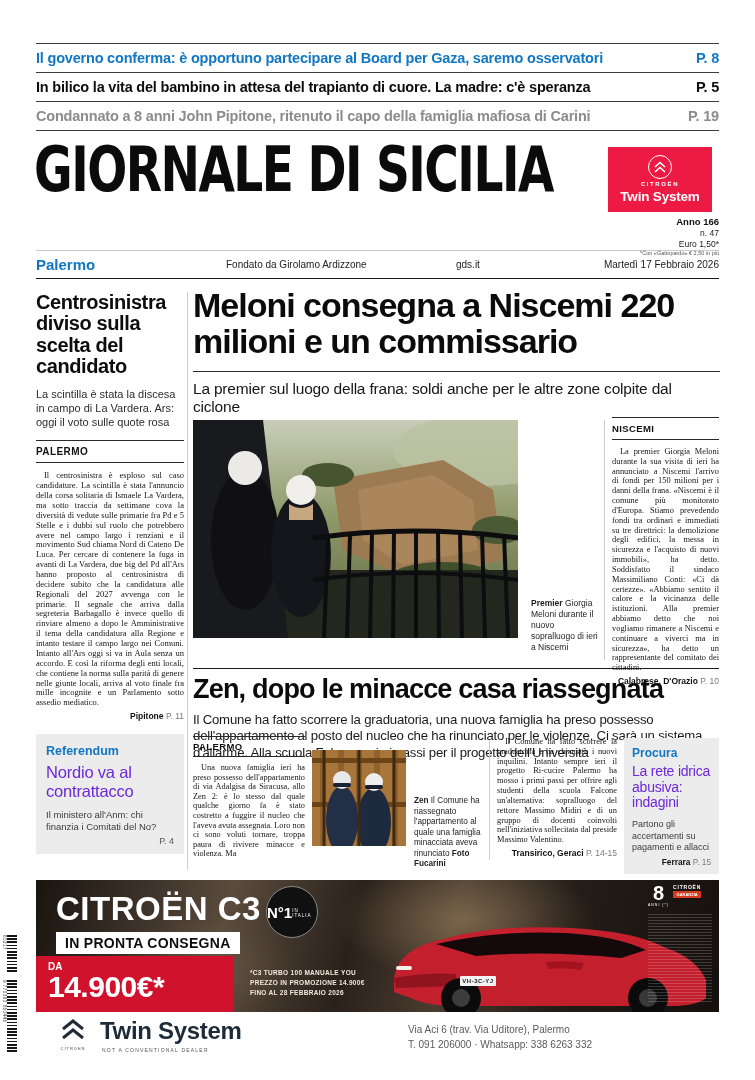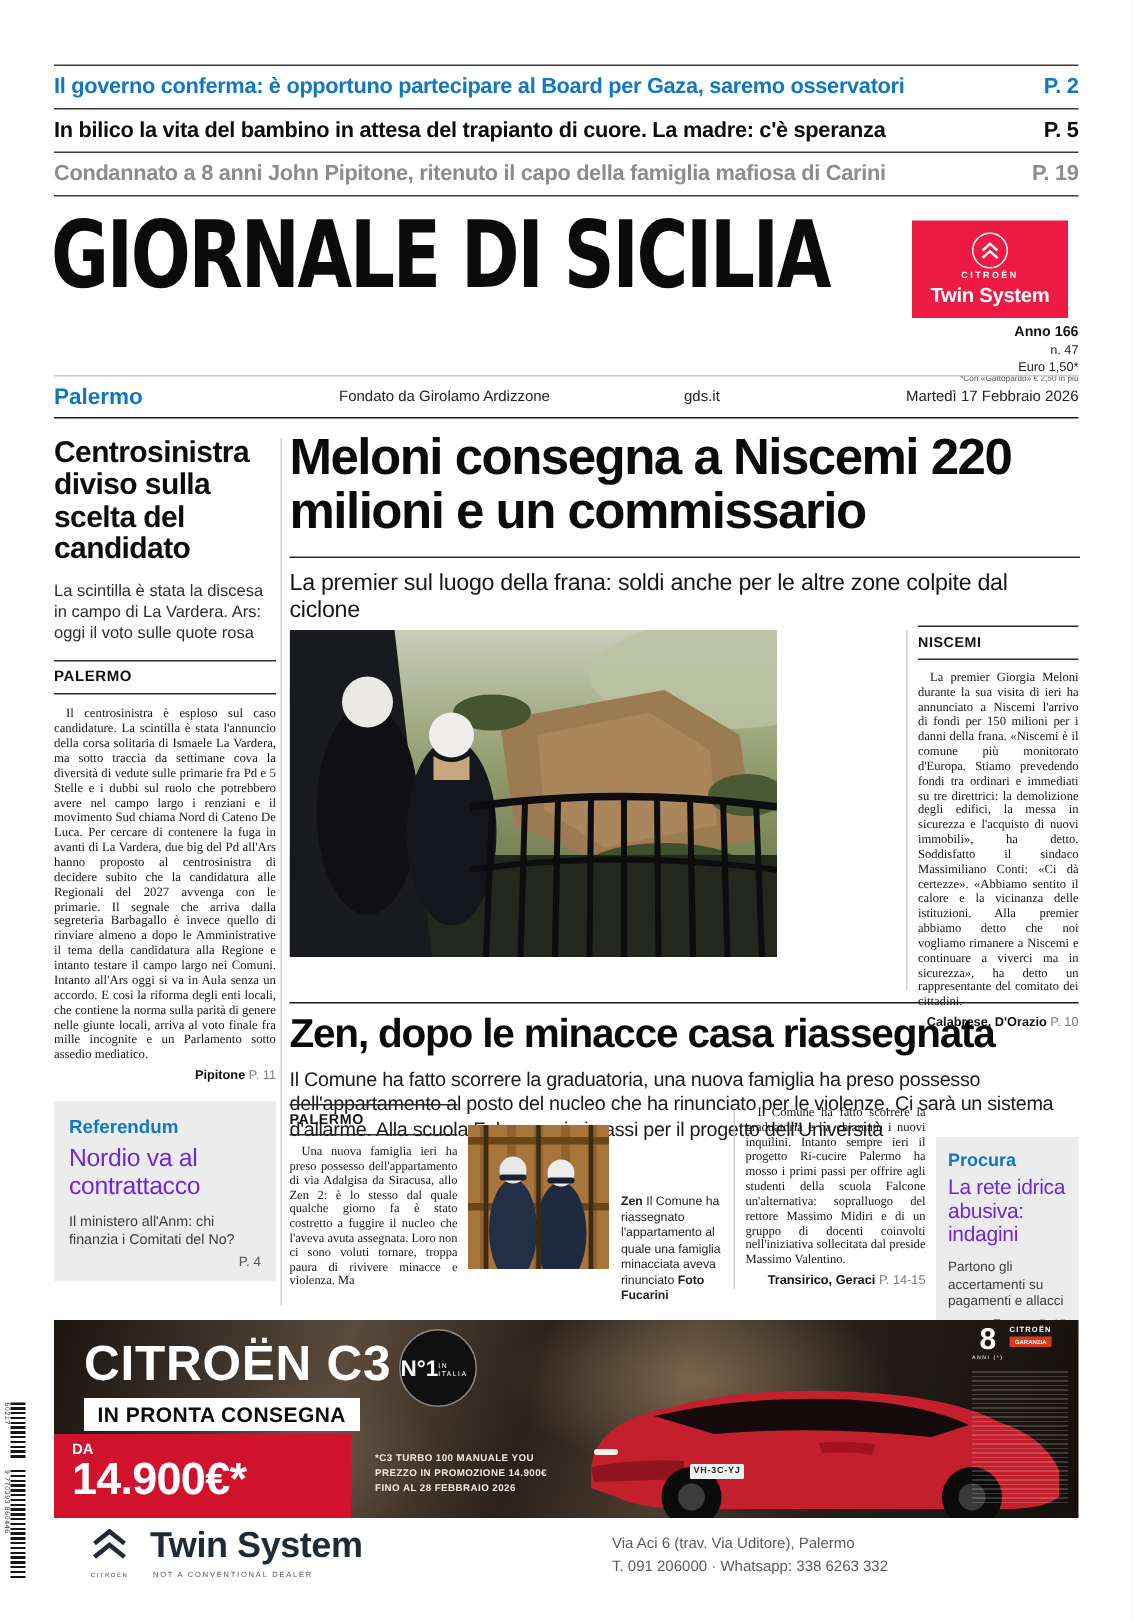--- a/index.html
+++ b/index.html
@@ -69,21 +69,21 @@
   .zh-headline{font-size:27px;line-height:1;font-weight:800;letter-spacing:-.8px;color:#0b0b0b;}
   .zh-stand{margin-top:9px;font-size:13.2px;line-height:1.24;letter-spacing:-.2px;color:#1a1a1a;}
   .zen-col1{position:absolute;left:193px;top:736px;width:112px;}
   .zen-col1 .kicker{margin-top:0;padding:4px 0;font-size:9.5px;}
   .zen-col1 .serif-body{font-size:8.3px;line-height:1.16;margin-top:6px;}
   .zen-photo{position:absolute;left:312px;top:750px;width:94px;height:96px;overflow:hidden;}
   .zen-cap{position:absolute;left:414px;top:796px;width:72px;font-size:8.2px;line-height:1.28;color:#222;}
   .zen-col2{position:absolute;left:497px;top:737px;width:120px;}
   .zen-col2 .serif-body{margin-top:0;font-size:8.4px;line-height:1.17;text-indent:8px;}
   .procura-box{position:absolute;left:624px;top:738px;width:95px;background:var(--box_gray);
-               padding:8px 8px 7px;box-sizing:border-box;margin-top:20px;}
+               padding:8px 8px 7px;box-sizing:border-box;}
   .procura-box .gb-kicker{font-size:12px;}
   .procura-box .gb-title{font-size:14px;margin-top:4px;}
   .procura-box .gb-text{font-size:9px;margin-top:8px;}
   .pb-byline{margin-top:3px;text-align:right;font-size:8.3px;}
   
   .ad{position:absolute;left:36px;top:880px;width:683px;height:182px;}
   .ad-dark{position:relative;height:132px;overflow:hidden;
     background:linear-gradient(104deg,#1a140f 0%,#3d332a 16%,#5a4b3c 28%,#2a211b 46%,#4a3c2f 60%,#241d18 76%,#15100d 100%);}
   .ad-glow{position:absolute;left:300px;top:-20px;width:260px;height:120px;
     background:radial-gradient(closest-side,rgba(214,180,130,.35),rgba(0,0,0,0));}
@@ -127,21 +127,21 @@
   .b1{height:38px;} .b2{height:72px;}
 </style>
 </head>
 <body>
 
 <div class="page">
 
   <div class="skybox">
     <div class="sky-row c1">
       <span>Il governo conferma: è opportuno partecipare al Board per Gaza, saremo osservatori</span>
-      <span>P. 2</span>
+      <span>P. 8</span>
     </div>
     <div class="sky-row c2">
       <span>In bilico la vita del bambino in attesa del trapianto di cuore. La madre: c'è speranza</span>
       <span>P. 5</span>
     </div>
     <div class="sky-row c3">
       <span>Condannato a 8 anni John Pipitone, ritenuto il capo della famiglia mafiosa di Carini</span>
       <span>P. 19</span>
     </div>
   </div>
@@ -231,20 +231,24 @@
         <line x1="223" y1="110" x2="223" y2="218"></line>
           <line x1="245" y1="110" x2="246" y2="218"></line>
         <line x1="267" y1="110" x2="269" y2="218"></line>
           <line x1="289" y1="112" x2="292" y2="218"></line>
         <line x1="311" y1="114" x2="315" y2="218"></line>
       </g>
       <path d="M120 160 Q220 146 325 160" stroke="#0d0d0f" stroke-width="4" fill="none"></path>
     </svg>
   </div>
 
+  <div class="abs photo-cap" style="left:531px;top:598px;width:67px;">
+    <span class="cap-label">Premier</span>
+    <span>Giorgia Meloni durante il nuovo sopralluogo di ieri a Niscemi</span>
+  </div>
 
   <div class="vdiv" style="left:604px;top:420px;height:240px;"></div>
 
   <div class="niscemi-col">
     <div class="kicker">NISCEMI</div>
     <div class="serif-body">La premier Giorgia Meloni durante la sua visita di ieri ha annunciato a Niscemi l'arrivo di fondi per 150 milioni per i danni della frana. «Niscemi è il comune più monitorato d'Europa. Stiamo prevedendo fondi tra ordinari e immediati su tre direttrici: la demolizione degli edifici, la messa in sicurezza e l'acquisto di nuovi immobili», ha detto. Soddisfatto il sindaco Massimiliano Conti: «Ci dà certezze». «Abbiamo sentito il calore e la vicinanza delle istituzioni. Alla premier abbiamo detto che noi vogliamo rimanere a Niscemi e continuare a viverci ma in sicurezza», ha detto un rappresentante del comitato dei cittadini.</div>
     <div class="byline">
       <span class="by-name">Calabrese, D'Orazio</span>
       <span class="by-page">P. 10</span>
     </div>

